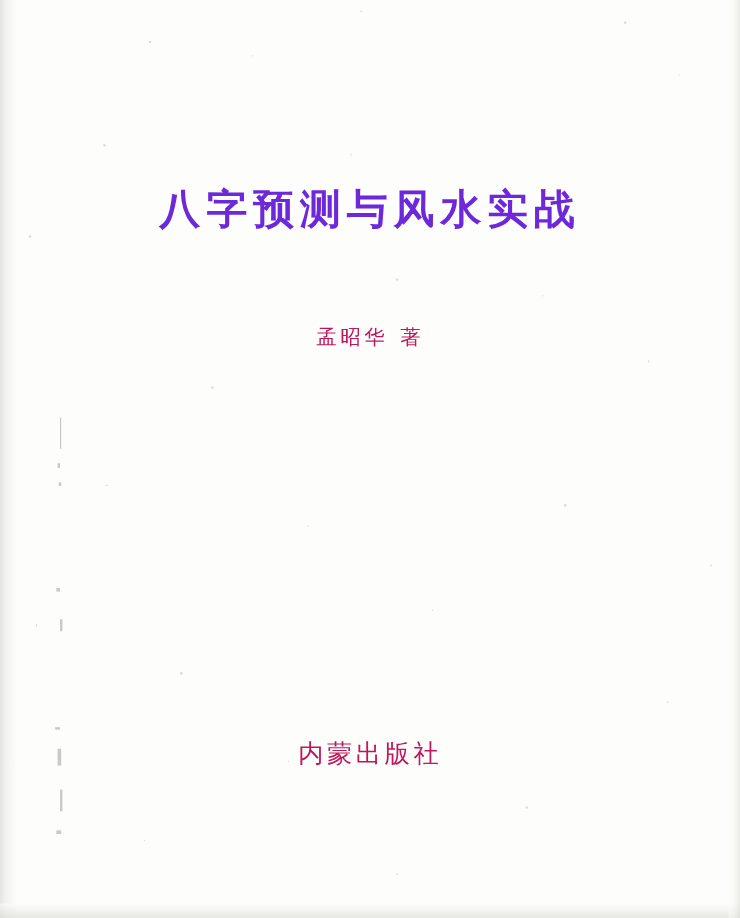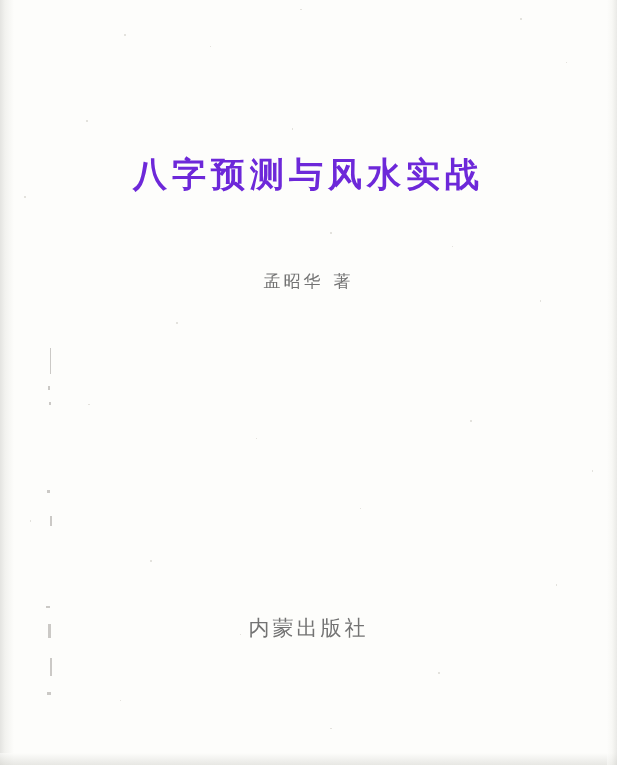--- a/index.html
+++ b/index.html
@@ -73,35 +73,35 @@
     white-space: nowrap;
   }
   .author {
     position: absolute;
     top: 270px;
     left: 0;
     width: 100%;
     font-family: "DejaVu Sans", "Liberation Sans", sans-serif;
     font-size: 17px;
     letter-spacing: 3px;
-    color: #737373;
+    color: #be185d;
   }
   .author .sep {
     display: inline-block;
     width: 10px;
   }
   .publisher {
     position: absolute;
     top: 614px;
     left: 0;
     width: 100%;
     font-family: "DejaVu Sans", "Liberation Sans", sans-serif;
     font-size: 21px;
     letter-spacing: 3px;
-    color: #737373;
+    color: #be185d;
   }
   
   .margin-marks {
     position: absolute;
     left: 44px;
     top: 348px;
     width: 24px;
     height: 370px;
     pointer-events: none;
   }

